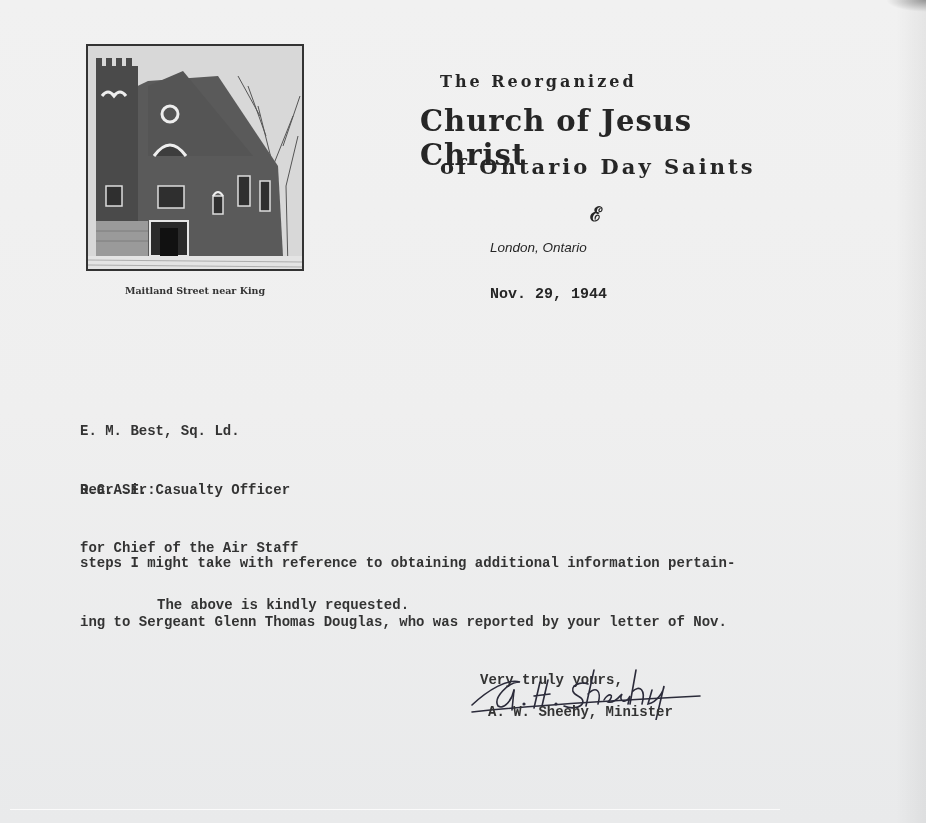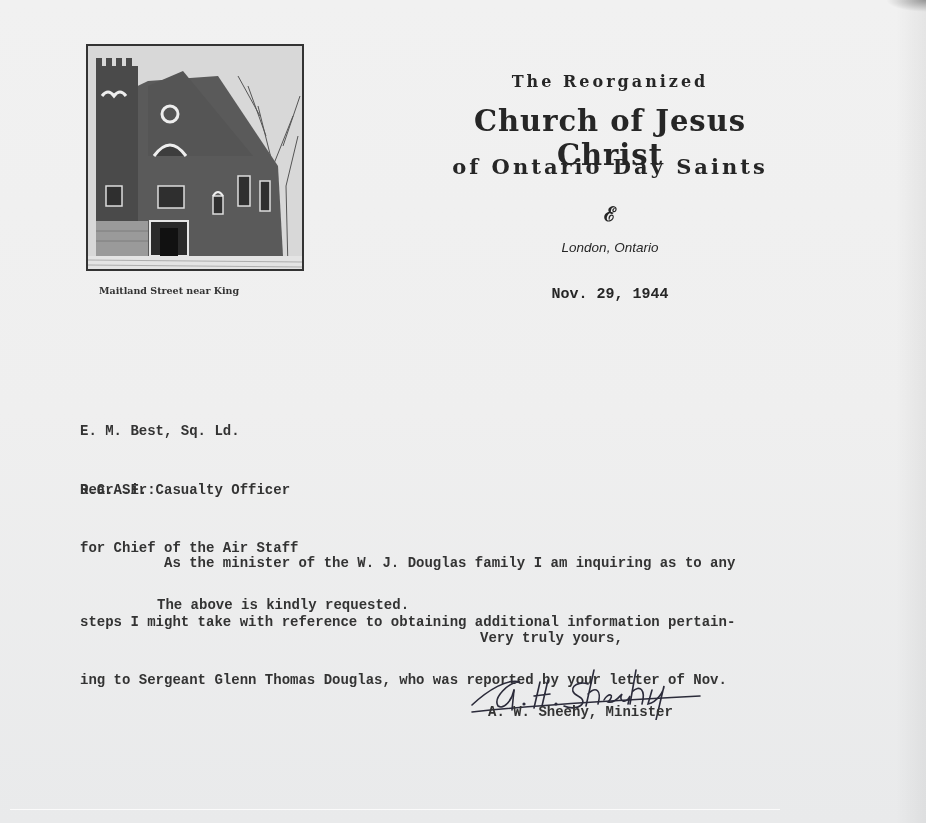--- a/index.html
+++ b/index.html
@@ -32,40 +32,40 @@
     position: absolute; left: 86px; top: 44px; width: 214px; height: 223px;
     border: 2px solid #333;
     background:
       repeating-linear-gradient(0deg, rgba(0,0,0,0.08) 0 1px, transparent 1px 3px),
       repeating-linear-gradient(90deg, rgba(0,0,0,0.06) 0 1px, transparent 1px 3px),
       #cfcfcf;
     overflow: hidden;
   }
   .photo svg { width: 100%; height: 100%; display: block; }
   .photo-caption {
-    position: absolute; left: 99px; top: 285px; width: 218px; text-align: left;
+    position: absolute; left: 86px; top: 285px; width: 218px; text-align: center;
     font-family: "DejaVu Serif", serif; font-weight: bold; font-size: 9.5px; color: #333;
   }
 
   
-  .lh { position: absolute; text-align: center; font-family: "DejaVu Serif", serif; color: #262626; }
+  .lh { position: absolute; font-family: "DejaVu Serif", serif; color: #262626; }
   .lh-the { left: 440px; top: 72px; width: 340px; font-size: 16px; letter-spacing: 3px; font-weight: bold; }
   .lh-church { left: 420px; top: 104px; width: 380px; font-size: 29px; letter-spacing: 1px; font-weight: bold; }
   .lh-saints { left: 440px; top: 154px; width: 340px; font-size: 21px; letter-spacing: 3px; font-weight: bold; }
   .lh-emblem { left: 590px; top: 200px; width: 40px; font-size: 20px; font-weight: bold; }
   .lh-city { left: 490px; top: 240px; width: 240px; font-size: 13.5px; font-style: italic; font-family: "Liberation Sans", sans-serif; }
   .lh-date { left: 490px; top: 286px; width: 240px; font-size: 15px; font-family: "Liberation Mono", monospace; font-weight: bold; }
 
   
   .typed { position: absolute; font-size: 14px; line-height: 19.5px; white-space: pre; font-weight: bold; color: #333; }
   .addr { left: 80px; top: 383px; }
   .salutation { left: 80px; top: 481px; }
   .body-p { left: 80px; top: 515px; }
   .closing-p { left: 157px; top: 596px; }
-  .valediction { left: 480px; top: 629px; }
+  .valediction { left: 480px; top: 671px; }
   .signer { left: 488px; top: 703px; }
   .signature {
     position: absolute; left: 468px; top: 660px; width: 240px; height: 60px;
   }
 </style>
 </head>
 <body>
 
 <div class="page">
   <div class="shadow-right"></div>
@@ -132,21 +132,20 @@
 
   <div class="typed addr">
     <div>E. M. Best, Sq. Ld.</div>
     <div>R.C.A.F. Casualty Officer</div>
     <div>for Chief of the Air Staff</div>
   </div>
 
   <div class="typed salutation">Dear Sir:</div>
 
   <div class="typed body-p">
-    <div>          As the minister of the W. J. Douglas family I am inquiring as to any</div>
     <div>steps I might take with reference to obtaining additional information pertain-</div>
     <div>ing to Sergeant Glenn Thomas Douglas, who was reported by your letter of Nov.</div>
   </div>
 
   <div class="typed closing-p">The above is kindly requested.</div>
 
   <div class="typed valediction">Very truly yours,</div>
 
   <svg class="signature" viewBox="0 0 240 60">
     <g stroke="#2b2b3a" stroke-width="1.6" fill="none" stroke-linecap="round">

